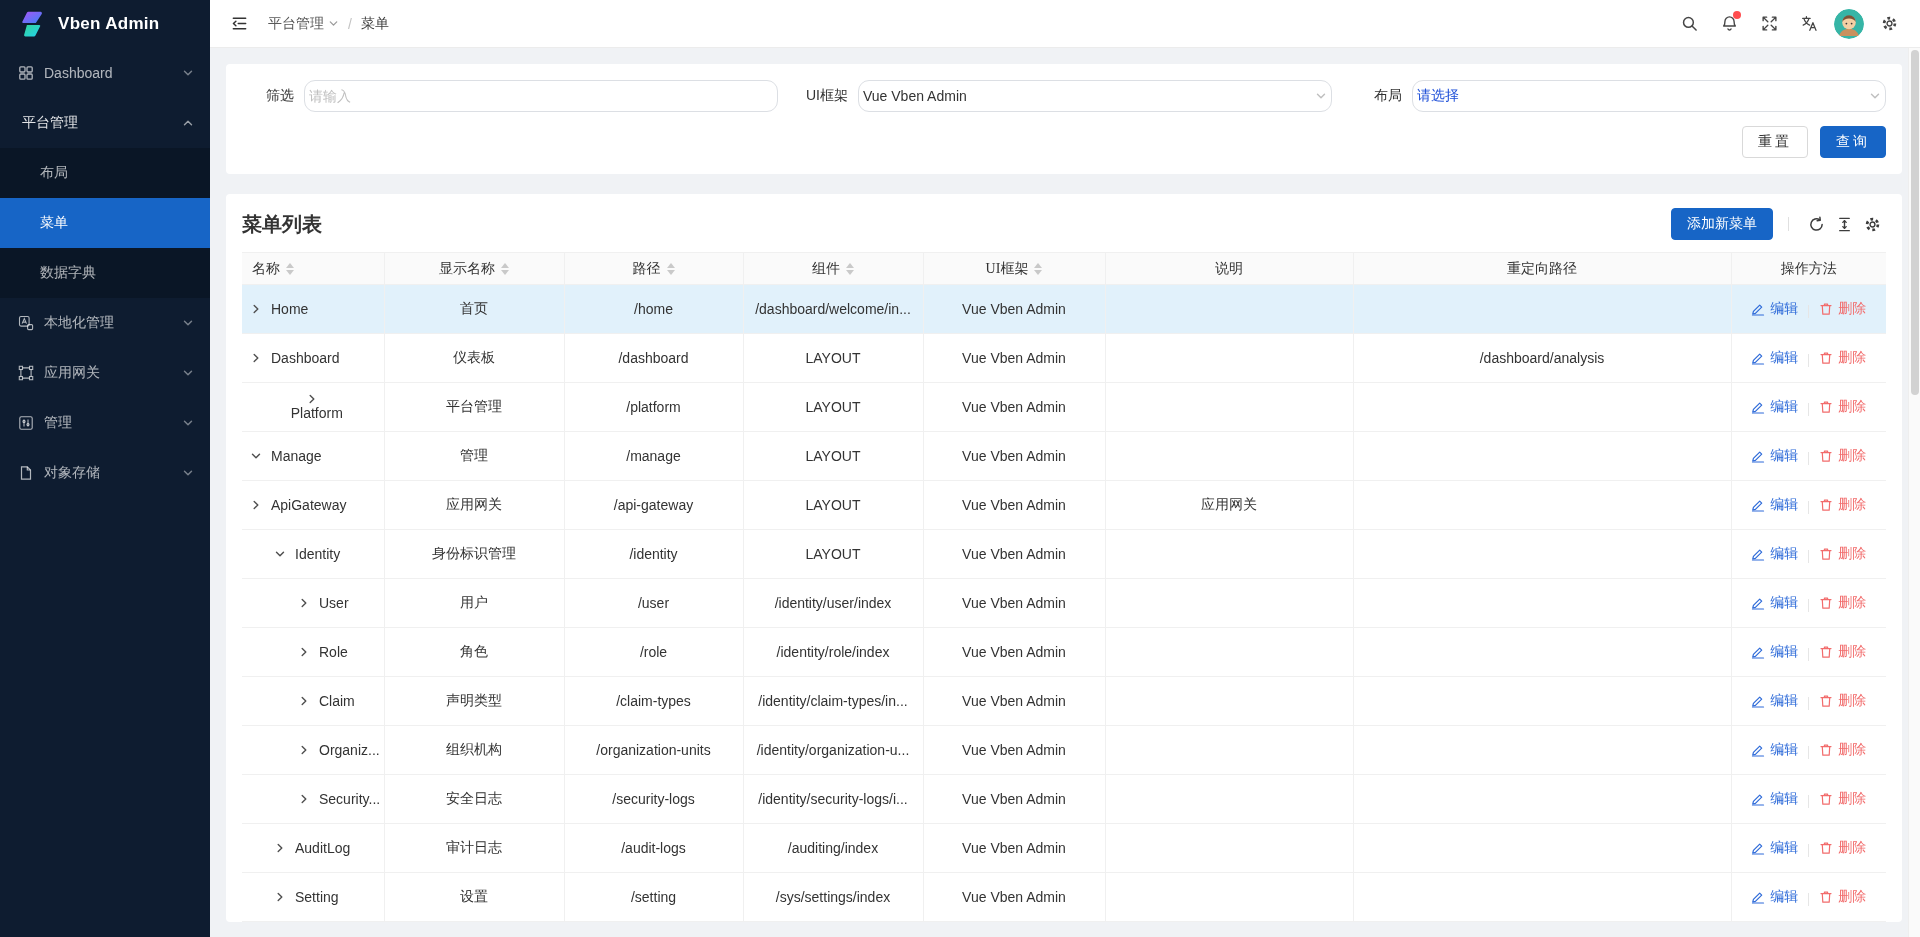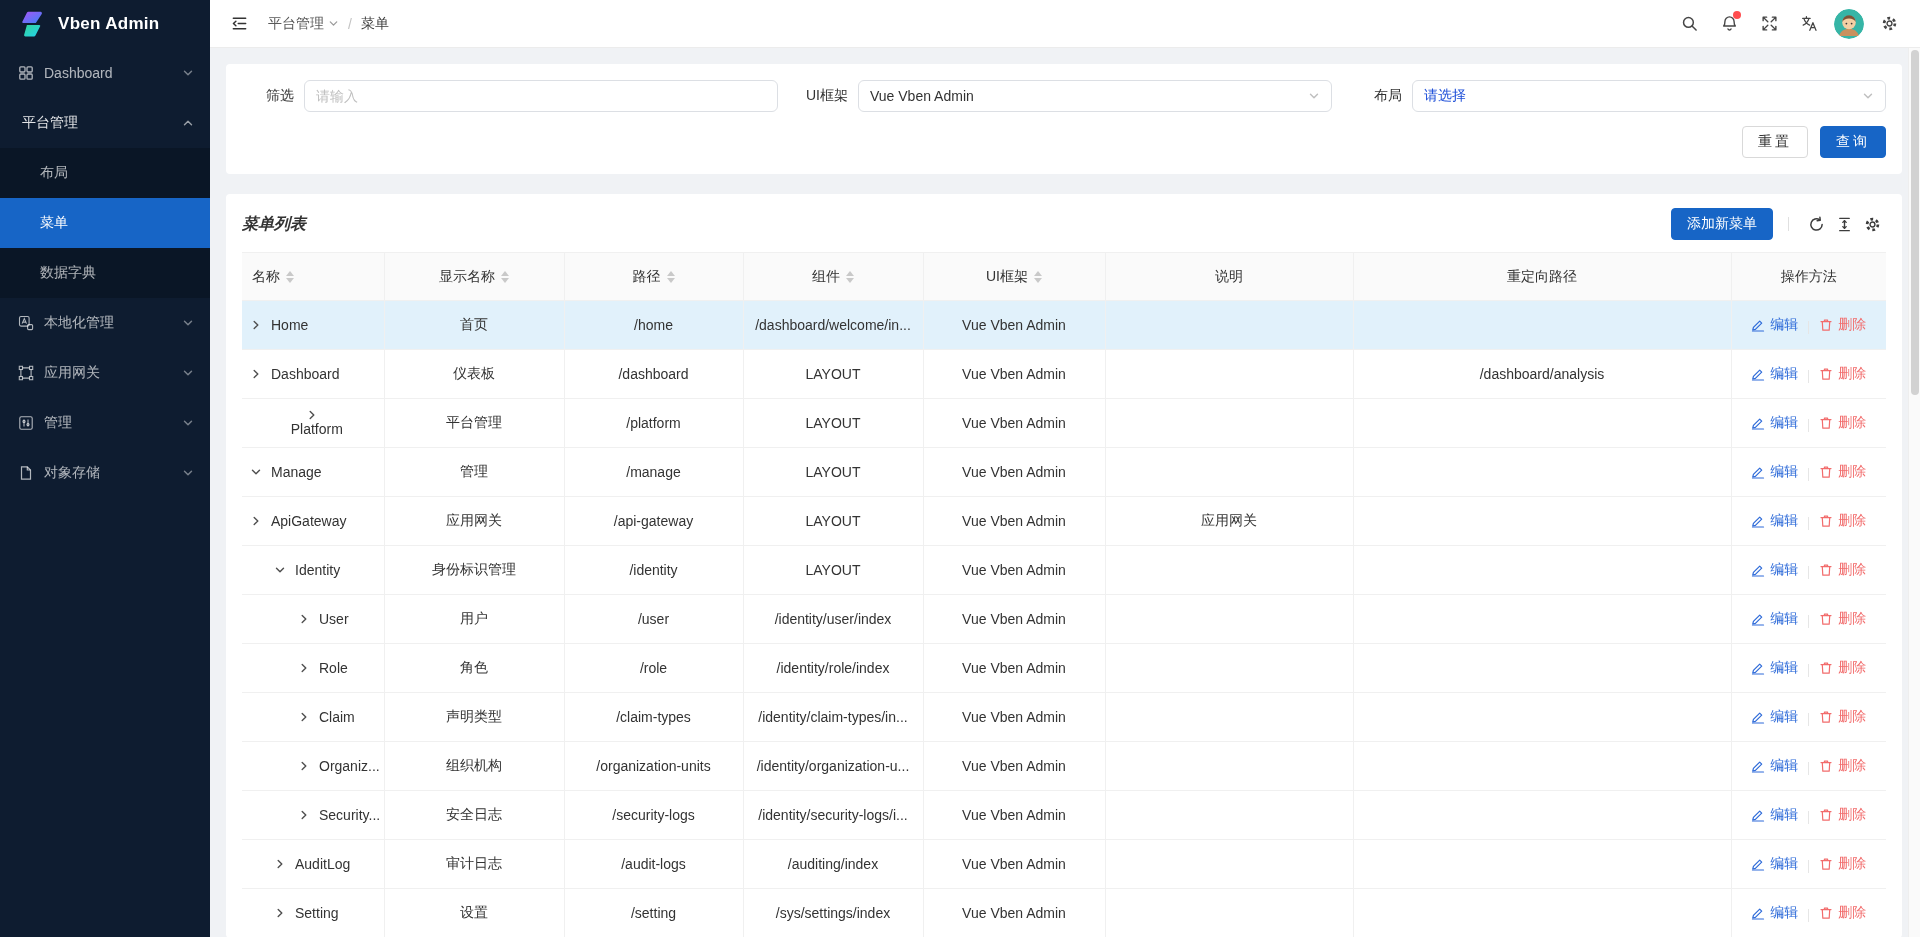--- a/index.html
+++ b/index.html
@@ -42,43 +42,43 @@
   .avatar{width:30px;height:30px;border-radius:50%;overflow:hidden;display:block;}
 
   
   #main{position:absolute;left:210px;top:48px;right:0;bottom:0;padding:16px 18px 0 16px;overflow:hidden;}
   .card{background:#fff;border-radius:4px;}
   #filter-card{padding:16px 16px 16px;}
   .filter-row{display:flex;}
   .filter-field{flex:1;display:flex;align-items:center;margin-right:18px;}
   .filter-field:last-child{margin-right:0;}
   .ff-label{flex:none;min-width:52px;text-align:right;margin-right:10px;color:#333;}
-  .ff-control{flex:1;height:32px;border:1px solid #dcdfe4;border-radius:6px;background:#fff;display:flex;align-items:center;padding:0 11px;font:inherit;color:#333;}
+  .ff-control{flex:1;height:32px;border:1px solid #dcdfe4;border-radius:11px;background:#fff;display:flex;align-items:center;padding:0 4px;font:inherit;color:#333;}
   input.ff-control{outline:none;}
   input.ff-control::placeholder{color:#bfbfbf;}
   .ff-control.select{cursor:pointer;justify-content:space-between;}
   .select-value{flex:1;}
   .select-value.placeholder{color:#1d4ed8;}
   .sel-chevron{width:12px;height:12px;color:#bfbfbf;flex:none;}
   .btn-row{display:flex;justify-content:flex-end;gap:12px;margin-top:14px;}
   .btn{height:32px;padding:0 15px;border-radius:4px;font:inherit;display:inline-flex;align-items:center;justify-content:center;cursor:pointer;letter-spacing:3px;}
   .btn-default{background:#fff;border:1px solid #d9d9d9;color:#333;}
   .btn-primary{background:var(--primary);border:1px solid var(--primary);color:#fff;}
 
   
   #table-card{margin-top:20px;padding:12px 16px 0;}
   .table-head{display:flex;align-items:center;justify-content:space-between;height:36px;margin-bottom:10px;}
-  .table-title{font-size:16px;font-weight:600;color:#333;font-style:italic;}
+  .table-title{font-size:20px;font-weight:600;color:#333;}
   .table-tools{display:flex;align-items:center;}
   .table-tools .btn{letter-spacing:0;}
   .tool-divider{width:1px;height:14px;background:#e0e0e0;margin:0 13px 0 15px;}
   .tool-btn{width:28px;height:28px;border:none;background:none;color:#3c3c3c;cursor:pointer;display:flex;align-items:center;justify-content:center;}
   .tool-btn .icon{width:17px;height:17px;}
   table{width:100%;border-collapse:collapse;table-layout:fixed;}
-  th{background:#fafafa;height:48px;font-weight:500;color:#333;border-top:1px solid #f0f0f0;border-bottom:1px solid #f0f0f0;border-right:1px solid #f0f0f0;text-align:center;}
+  th{background:#fafafa;height:32px;font-weight:500;color:#333;border-top:1px solid #f0f0f0;border-bottom:1px solid #f0f0f0;border-right:1px solid #f0f0f0;text-align:center;font-family:Liberation Serif, serif;}
   th:last-child{border-right:none;}
   th.first{text-align:left;padding-left:10px;}
   .th-inner{display:inline-flex;align-items:center;gap:6px;}
   .sort{display:inline-flex;flex-direction:column;gap:2px;cursor:pointer;}
   .caret-up{width:0;height:0;border-left:4px solid transparent;border-right:4px solid transparent;border-bottom:5px solid #c9c9c9;}
   .caret-down{width:0;height:0;border-left:4px solid transparent;border-right:4px solid transparent;border-top:5px solid #c9c9c9;}
   td{height:49px;text-align:center;border-bottom:1px solid #f0f0f0;border-right:1px solid #f0f0f0;color:#333;white-space:nowrap;overflow:hidden;}
   td:last-child{border-right:none;}
   tr.highlight td{background:var(--row-hl);}
   .name-cell{display:flex;align-items:center;text-align:left;}

